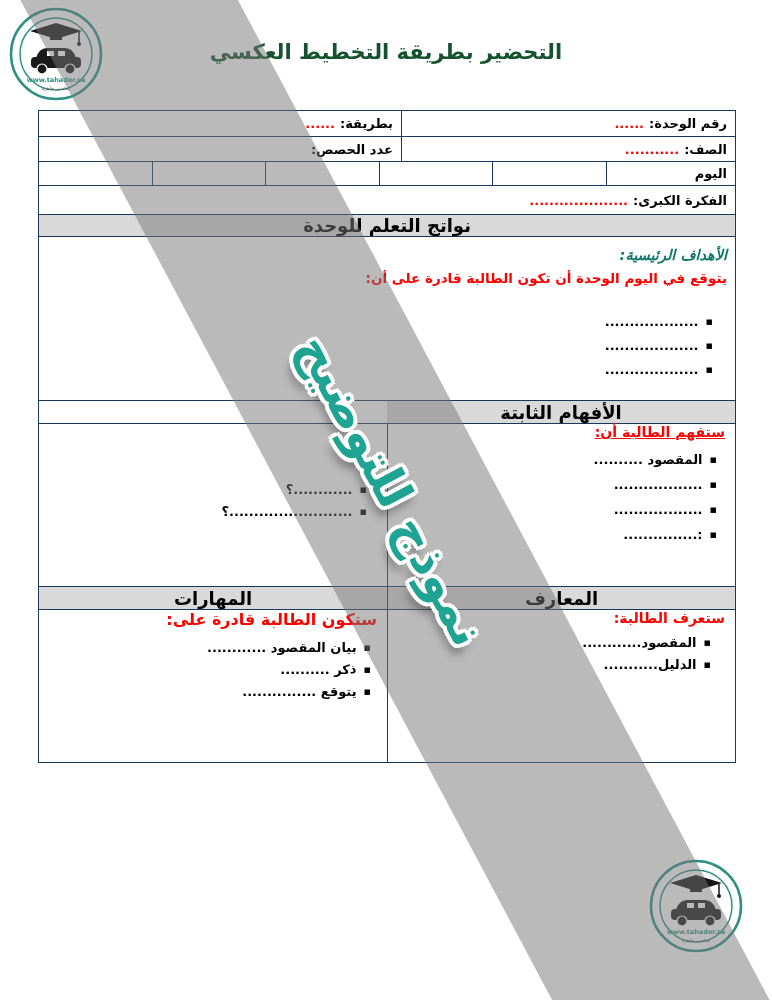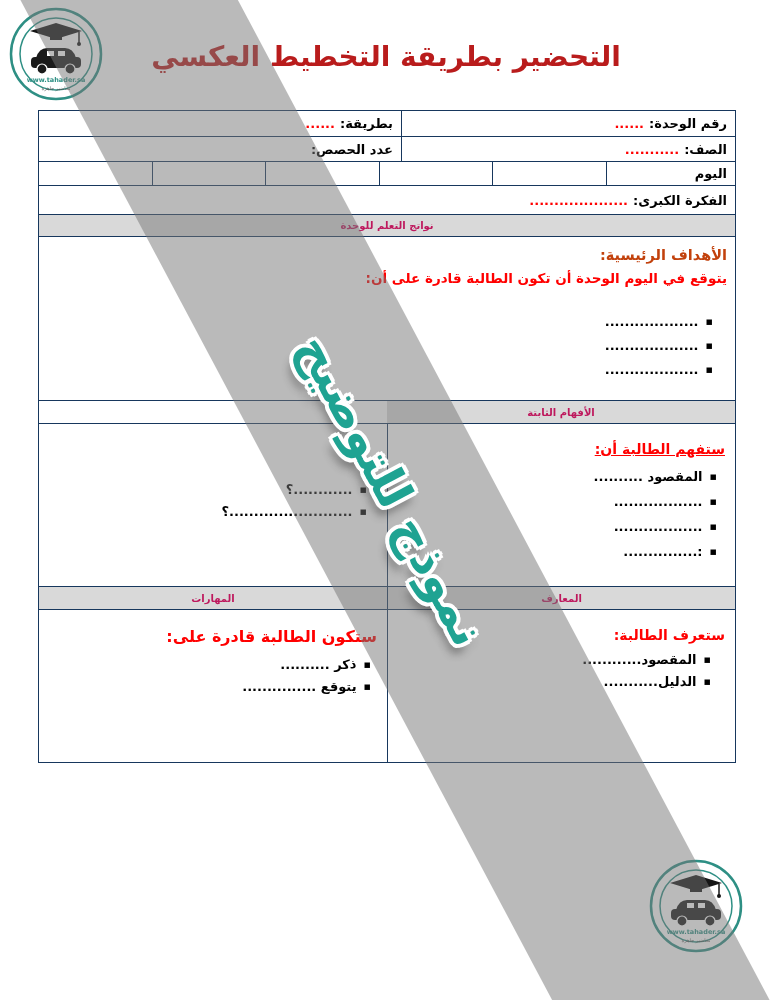--- a/index.html
+++ b/index.html
@@ -11,22 +11,22 @@
     font-family: "DejaVu Sans", sans-serif;
     direction: rtl;
     overflow: hidden;
     margin: 0 auto;
   }
 
   
   .doc-title {
     position: absolute; top: 40px; left: 0; right: 0;
     text-align: center;
-    font-size: 28px; font-weight: bold;
-    color: #b91c1c;
+    font-size: 21px; font-weight: bold;
+    color: #14532d;
     z-index: 2;
   }
 
   
   .logo { position: absolute; z-index: 3; }
   .logo-top { top: 6px; left: 8px; }
   .logo-bottom { top: 858px; left: 648px; }
 
   
   .sheet {
@@ -51,45 +51,45 @@
   .info-cell {
     display: flex; align-items: center; gap: 5px;
     padding: 0 8px;
     font-size: 13px; font-weight: bold; color: #000;
   }
   .red { color: #ff0000; }
 
   .hdr-cell {
     background: #d9d9d9;
     display: flex; align-items: center; justify-content: center;
-    font-size: 10px; font-weight: bold; color: #be185d;
+    font-size: 18px; font-weight: bold; color: #000000;
     width: 100%;
   }
   .hdr-cell.c50 { width: 50%; }
 
   
   .obj-cell { width: 100%; padding: 10px 8px; }
-  .obj-heading { color: #c2410c; font-weight: bold; font-size: 14.5px; }
+  .obj-heading { color: #0f766e; font-weight: bold; font-size: 14.5px; font-style: italic; }
   .obj-intro   { color: #ff0000; font-weight: bold; font-size: 13.5px; margin-top: 7px; }
 
   ul.sq { list-style: none; }
   ul.sq li {
     font-size: 13px; font-weight: bold; color: #000;
     margin-bottom: 7px; white-space: nowrap;
   }
   ul.sq li::before {
     content: "▪";
     font-size: 11px;
     margin-left: 7px;
     position: relative; top: -1px;
   }
   .obj-cell ul.sq { margin: 28px 14px 0 0; }
   .obj-cell ul.sq li { margin-bottom: 9px; }
 
-  .pane { padding: 17px 10px; }
+  .pane { padding: 0 10px; }
   .lead { color: #ff0000; font-weight: bold; font-size: 14px; }
   .lead.u { text-decoration: underline; }
   .understand-pane ul.sq { margin: 12px 8px 0 0; }
   .understand-pane ul.sq li { margin-bottom: 10px; }
   .questions-pane { padding-top: 58px; }
   .questions-pane ul.sq { margin: 0 10px 0 0; }
   .knowledge-pane ul.sq { margin: 9px 14px 0 0; }
   .skills-pane .lead { font-size: 16px; }
   .skills-pane ul.sq { margin: 11px 6px 0 0; }
 
@@ -236,20 +236,21 @@
       <div class="cell c50 pane knowledge-pane">
         <div class="lead">ستعرف الطالبة:</div>
         <ul class="sq">
           <li>المقصود............</li>
           <li>الدليل...........</li>
         </ul>
       </div>
       <div class="cell c50 pane skills-pane">
         <div class="lead">ستكون الطالبة قادرة على:</div>
         <ul class="sq">
+          <li>بيان المقصود ............</li>
           <li>ذكر ..........</li>
           <li>يتوقع ...............</li>
         </ul>
       </div>
     </div>
 
   </div>
 
   <svg class="logo logo-bottom" width="96" height="96" viewBox="0 0 96 96">
     <circle cx="48" cy="48" r="45" fill="#ffffff" stroke="#2e8f84" stroke-width="2.5"></circle>

